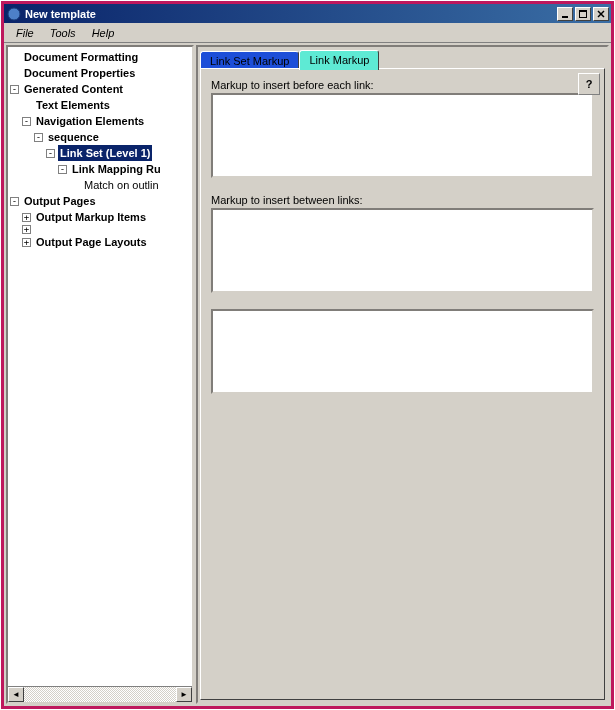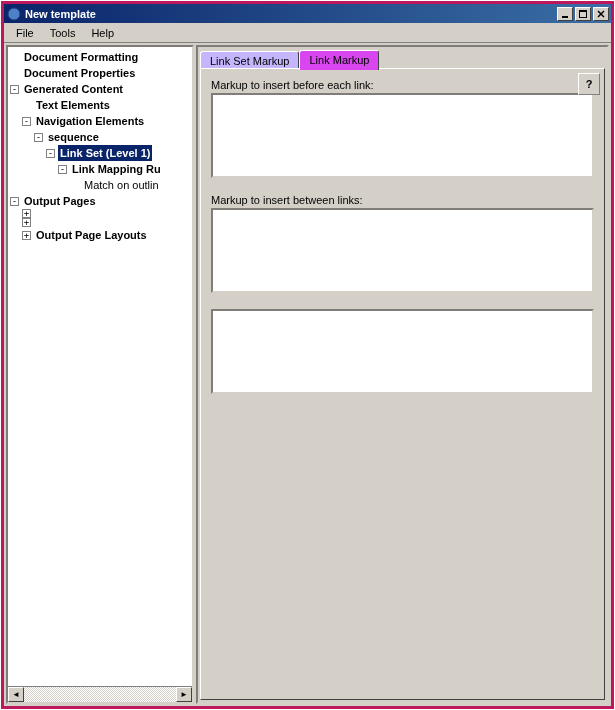--- a/index.html
+++ b/index.html
@@ -67,20 +67,21 @@
       height: 20px;
       display: flex;
       align-items: center;
       padding: 0 4px;
       background: #d4d0c8;
       border-bottom: 1px solid #808080;
     }
     .menu-item {
       padding: 2px 8px;
       cursor: pointer;
+      font-style: italic;
     }
     .content {
       flex: 1;
       display: flex;
       background: #d4d0c8;
       overflow: hidden;
     }
     .tree-panel {
       width: 188px;
       display: flex;
@@ -177,24 +178,24 @@
       background: #d4d0c8;
       border: 1px solid #fff;
       border-right-color: #404040;
       border-bottom: none;
       border-radius: 3px 3px 0 0;
       margin-right: 0px;
       cursor: pointer;
     }
     .tab-inactive {
       margin-top: 2px;
-      background: #c4b5fd;
+      background: #1d4ed8;
     }
     .tab-active {
-      background: #d946ef;
+      background: #5eead4;
       position: relative;
       z-index: 2;
       padding-bottom: 4px ;
     }
     .tab-content {
       border: 1px solid #fff;
       border-right-color: #404040;
       border-bottom-color:#404040;
       margin: 0 2px 2px 2px;
       padding: 10px;
@@ -330,20 +331,21 @@
             <span class="tree-spacer"></span>
           <span class="tree-label">Match on outlin</span>
         </div>
         <div class="tree-node">
           <span class="tree-toggle">-</span>
           <span class="tree-label bold">Output Pages</span>
         </div>
         <div class="tree-node">
           <span class="tree-spacer"></span>
           <span class="tree-toggle">+</span>
+          <span class="tree-label bold">Output Markup Items</span>
         </div>
         <div class="tree-node">
           <span class="tree-spacer"></span>
           <span class="tree-toggle">+</span>
         </div>
         <div class="tree-node">
           <span class="tree-spacer"></span>
           <span class="tree-toggle">+</span>
           <span class="tree-label bold">Output Page Layouts</span>
         </div>

